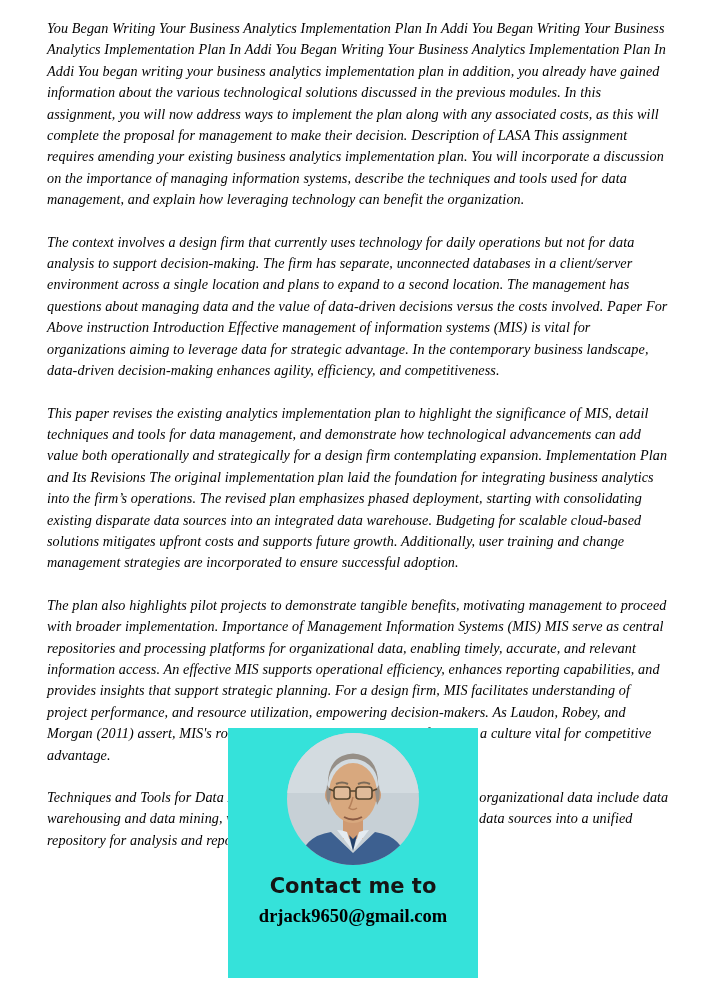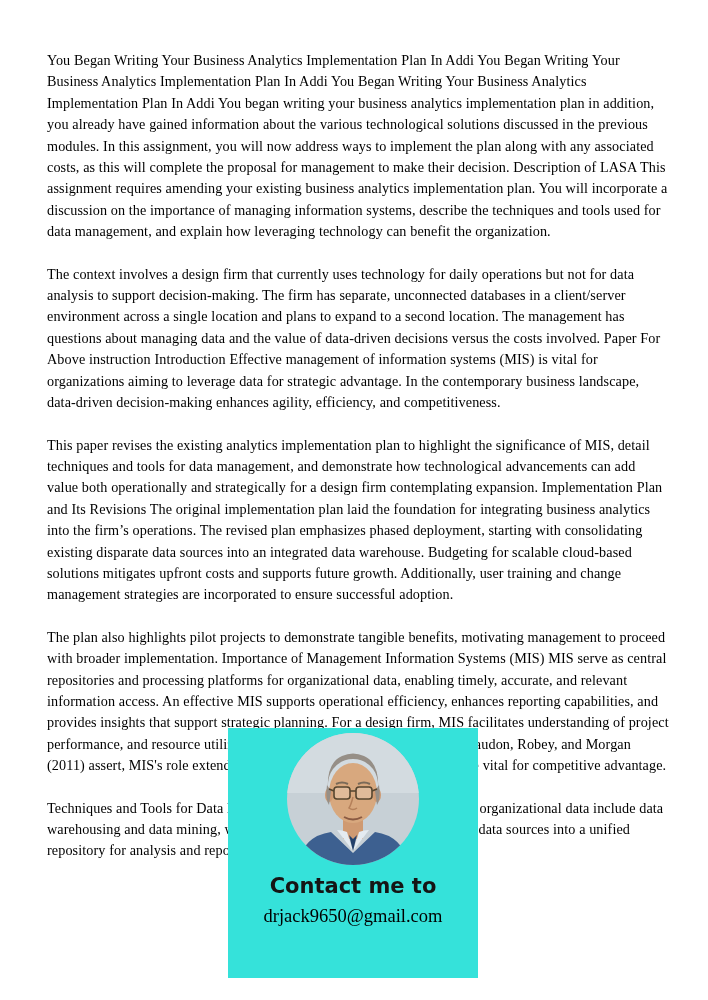--- a/index.html
+++ b/index.html
@@ -10,22 +10,23 @@
   body {
     width: 708px;
     height: 1000px;
     position: relative;
     font-family: "Liberation Serif", serif;
     overflow: hidden;
   }
   .page {
     position: absolute;
     inset: 0;
-    padding: 50px 39px 0 47px;
+    padding: 18px 39px 0 47px;
     box-sizing: border-box;
+    font-style: italic;
   }
   .doc-paragraph {
     margin: 0 0 21px 0;
     font-size: 14.2px;
     line-height: 21.4px;
     color: #000000;
     text-align: left;
     letter-spacing: 0.1px;
   }
   .contact-card {
@@ -57,21 +58,21 @@
     font-family: "DejaVu Sans", sans-serif;
     font-weight: bold;
     font-size: 21px;
     line-height: 28px;
     color: #151515;
     text-align: center;
   }
   .contact-email {
     margin-top: 6px;
     font-family: "Liberation Serif", serif;
-    font-weight: normal;
+    font-weight: bold;
     font-size: 18.5px;
     color: #000000;
     text-align: center;
   }
 </style>
 </head>
 <body>
 
 <div class="page">
   <p class="doc-paragraph">You Began Writing Your Business Analytics Implementation Plan In Addi You Began Writing Your Business Analytics Implementation Plan In Addi You Began Writing Your Business Analytics Implementation Plan In Addi You began writing your business analytics implementation plan in addition, you already have gained information about the various technological solutions discussed in the previous modules. In this assignment, you will now address ways to implement the plan along with any associated costs, as this will complete the proposal for management to make their decision. Description of LASA This assignment requires amending your existing business analytics implementation plan. You will incorporate a discussion on the importance of managing information systems, describe the techniques and tools used for data management, and explain how leveraging technology can benefit the organization.</p>

